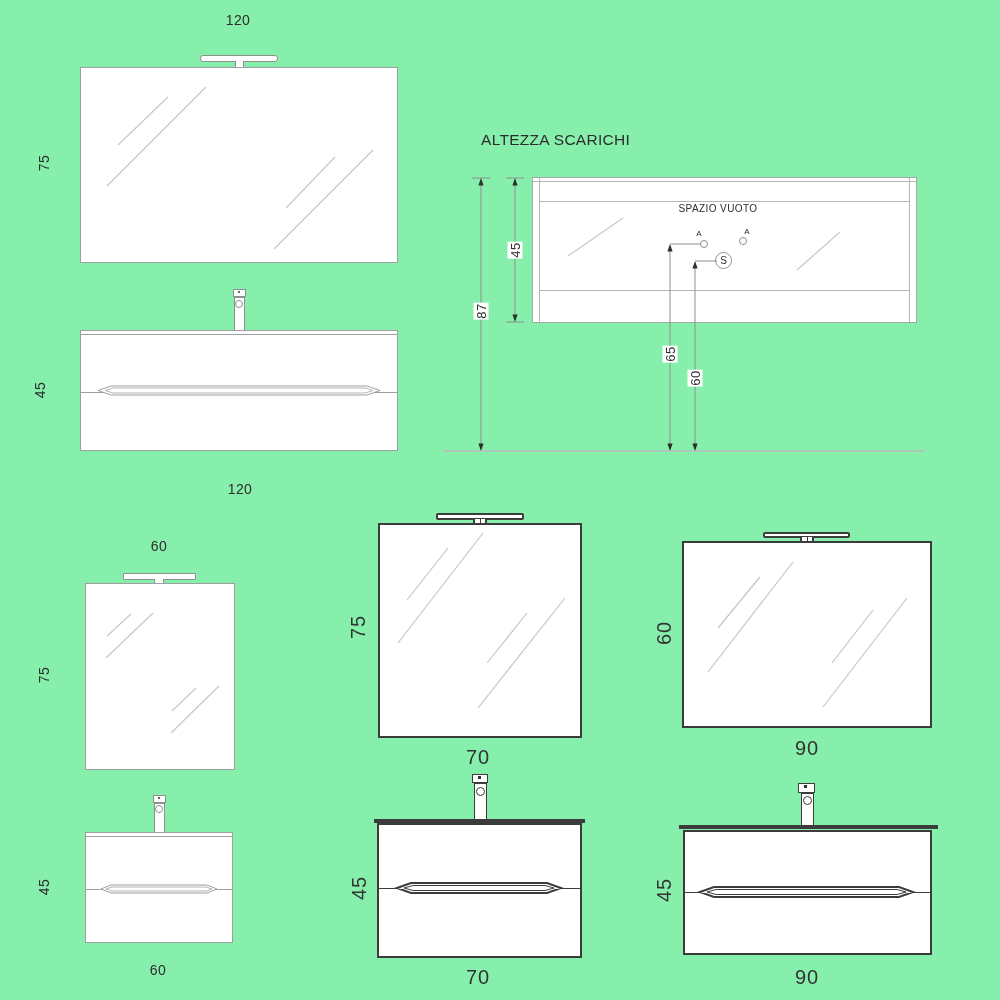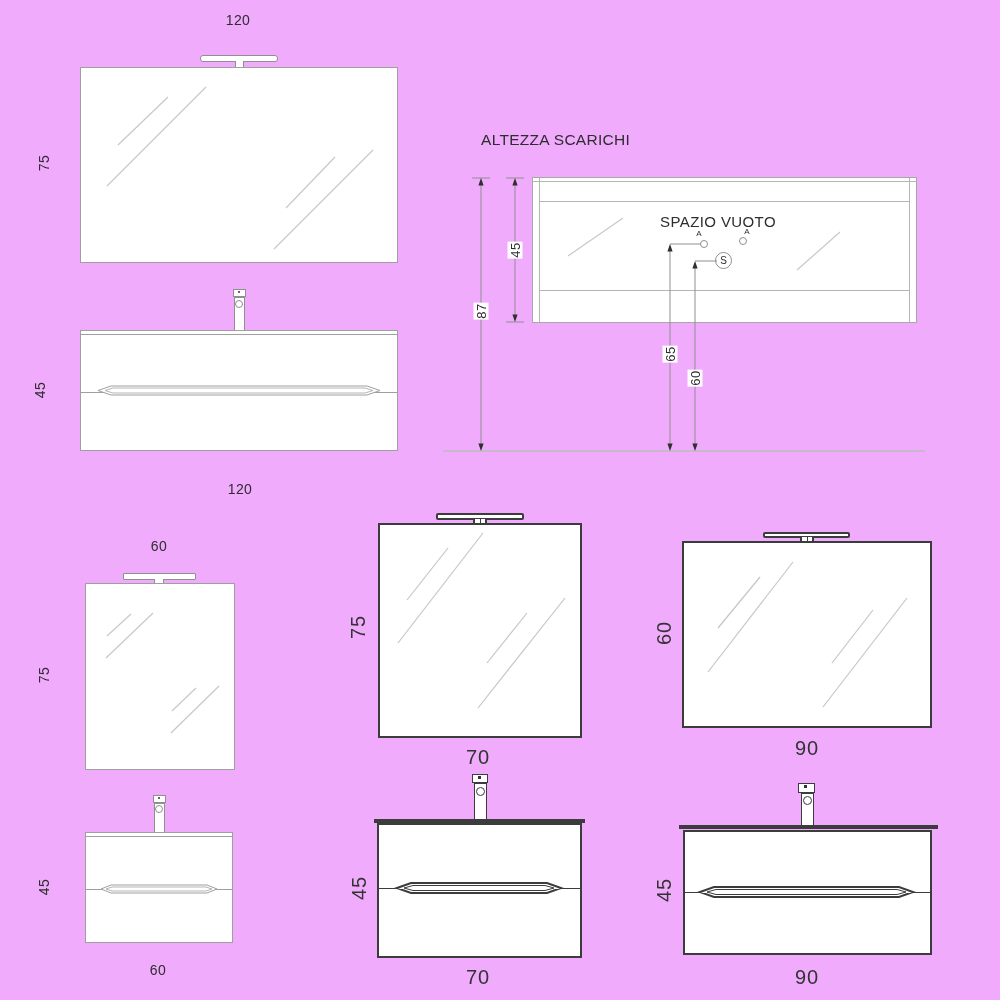--- a/index.html
+++ b/index.html
@@ -1,18 +1,18 @@
 <!DOCTYPE html>
 <html><head>
 <meta charset="utf-8">
 <style>
   * { margin:0; padding:0; box-sizing:border-box; }
   html,body { background:#fff; }
   body { font-family:"Liberation Sans", sans-serif; color:#2d2d2d; }
-  .canvas { position:relative; width:1000px; height:1000px; background:#f0abfc; overflow:hidden; }
+  .canvas { position:relative; width:1000px; height:1000px; background:#86efac; overflow:hidden; }
   .abs { position:absolute; }
   svg.abs { overflow:visible; }
 
   
   .lbl { position:absolute; font-size:14px; color:#2d2d2d; white-space:nowrap;
          transform:translate(-50%,-50%); letter-spacing:.4px; }
   .lbl.rot { transform:translate(-50%,-50%) rotate(-90deg); }
   .lbl.big { font-size:20px; letter-spacing:.8px; color:#333; }
   .lbl.dim { font-size:13px; }
   .lbl.onl { background:#fff; padding:0 1px; }
@@ -97,21 +97,21 @@
       <div class="vl" style="right:6px;top:0;height:100%;border-color:#b5b5b5"></div>
       <div class="hl" style="left:6px;top:23px;right:6px;width:auto;border-color:#b5b5b5"></div>
       <div class="hl" style="left:6px;top:112px;right:6px;width:auto;border-color:#b5b5b5"></div>
       <svg class="abs" width="383" height="144">
         <g stroke="#c8c8c8" stroke-width="1.2">
           <line x1="35" y1="78" x2="90" y2="40"></line>
           <line x1="264" y1="92" x2="307" y2="54"></line>
         </g>
       </svg>
     </div>
-    <div class="lbl" style="left:718px;top:221px;font-size:15px;letter-spacing:.4px">SPAZIO VUOTO</div>
+    <div class="lbl" style="left:718px;top:208px;font-size:10px;letter-spacing:.4px">SPAZIO VUOTO</div>
 
     <div class="lbl tiny" style="left:699px;top:233px">A</div>
     <div class="hole" style="left:700px;top:240px;width:8px;height:8px"></div>
     <div class="lbl tiny" style="left:747px;top:231px">A</div>
     <div class="hole" style="left:739px;top:237px;width:8px;height:8px"></div>
     <div class="holeS" style="left:715px;top:252px;width:17px;height:17px">S</div>
 
     <svg class="abs" style="left:440px;top:170px" width="490" height="290">
       <g stroke="#8f8f8f" stroke-width="1" fill="none">
 

